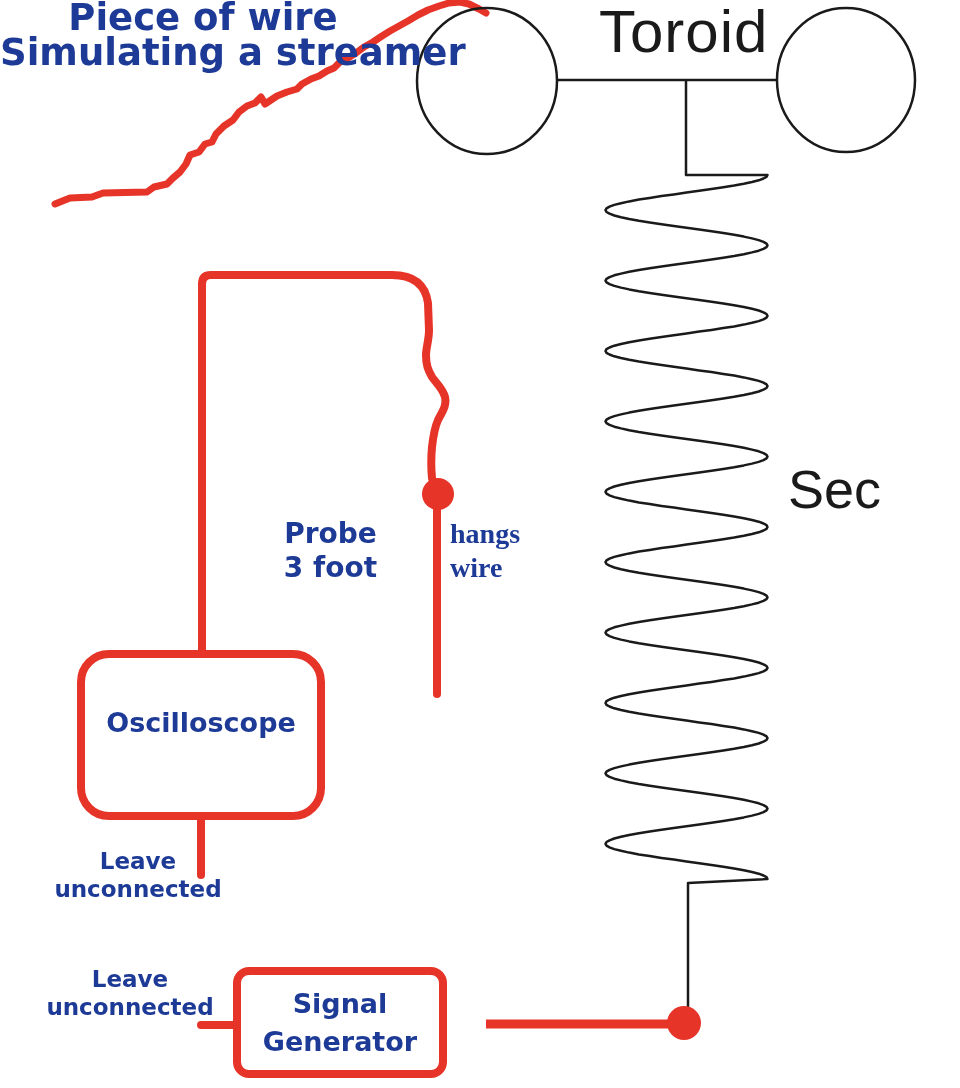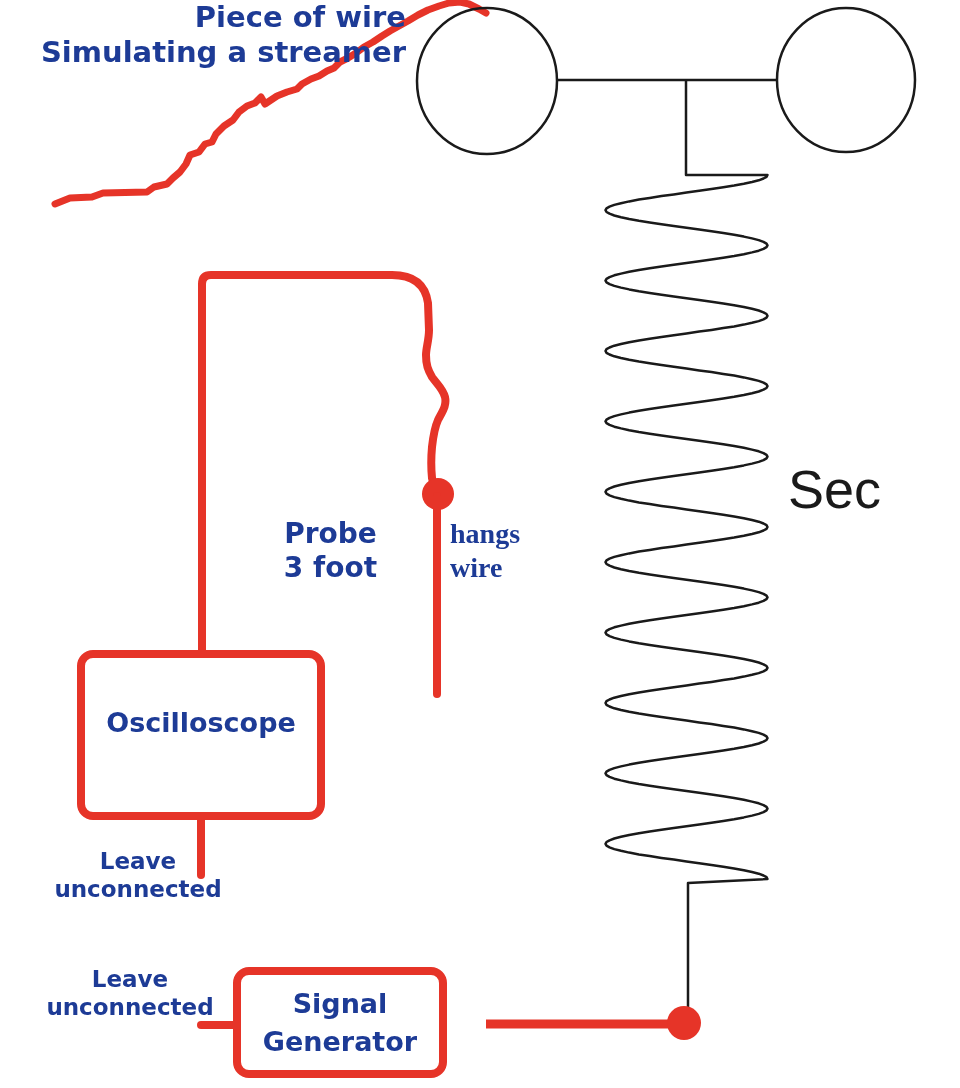--- a/index.html
+++ b/index.html
@@ -17,22 +17,22 @@
   }
   .stage svg{position:absolute;left:0;top:0;}
   .note{
     position:absolute;
     color:var(--blue);
     font-weight:bold;
     white-space:nowrap;
   }
   .streamer-note{
     left:0;top:4;width:406px;
-    text-align:right;
-    font-size:29px;line-height:35px;
+    text-align:center;
+    font-size:37px;line-height:35px;
   }
   .black-label{
     position:absolute;
     color:var(--black);
     font-family:"Liberation Sans", sans-serif;
     font-weight:normal;
     white-space:nowrap;
   }
   .toroid-label{left:599px;top:2px;font-size:60px;line-height:60px;letter-spacing:1px;}
   .sec-label{left:788px;top:456px;font-size:54px;line-height:54px;margin-top:6px;}
@@ -56,21 +56,21 @@
     position:absolute;
     border:8px solid var(--red);
     background:transparent;
     box-sizing:border-box;
     display:flex;flex-direction:column;
     align-items:center;justify-content:center;
     color:var(--blue);font-weight:bold;
   }
   .osc-box{
     left:77px;top:650px;width:248px;height:170px;
-    border-radius:16px;
+    border-radius:32px;
     font-size:27px;
   }
   .osc-box .box-line{transform:translateY(-13px);}
   .gen-box{
     left:233px;top:967px;width:214px;height:111px;
     border-radius:16px;
     font-size:27px;line-height:38px;
   }
 </style>
 </head>
@@ -103,20 +103,21 @@
 
     <line x1="486" y1="1024" x2="672" y2="1024" stroke="var(--red)" stroke-width="9"></line>
     <circle cx="684" cy="1023" r="17" fill="var(--red)"></circle>
   </svg>
 
   <div class="note streamer-note">
     <div>Piece of wire</div>
     <div>Simulating a streamer</div>
   </div>
 
+  <div class="black-label toroid-label">Toroid</div>
   <div class="black-label sec-label">Sec</div>
 
   <div class="note probe-note-left">
     <div>Probe</div>
     <div>3 foot</div>
   </div>
   <div class="note probe-note-right">
     <div>hangs</div>
     <div>wire</div>
   </div>

